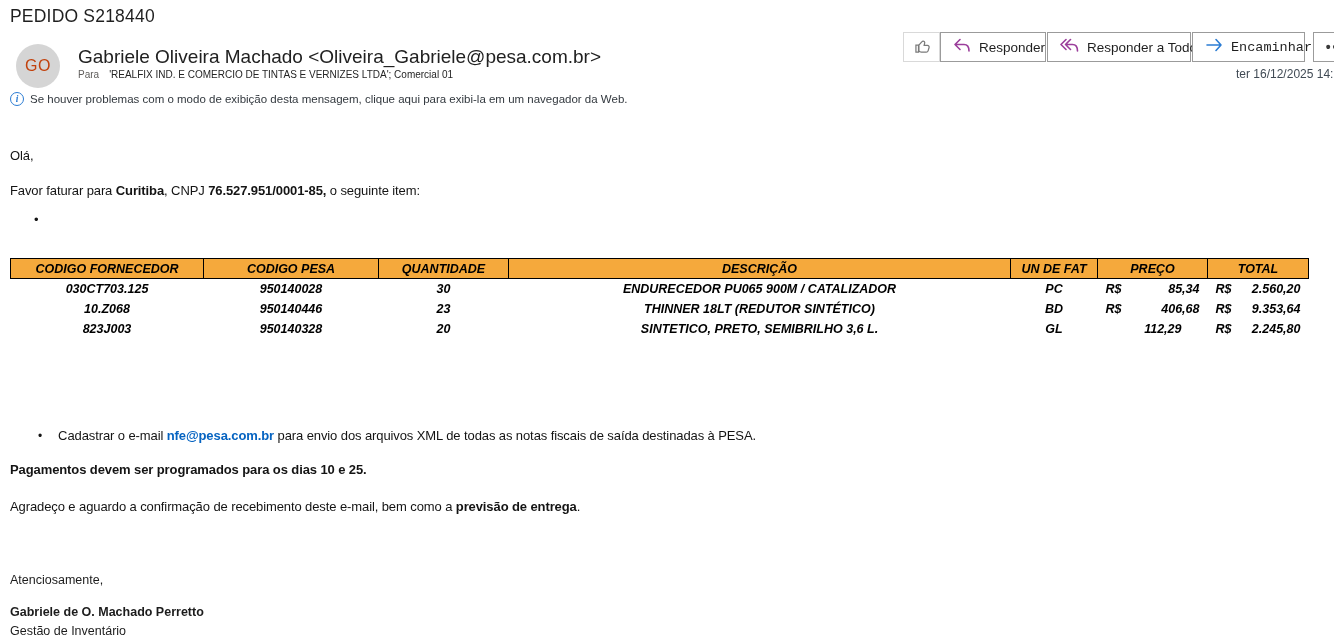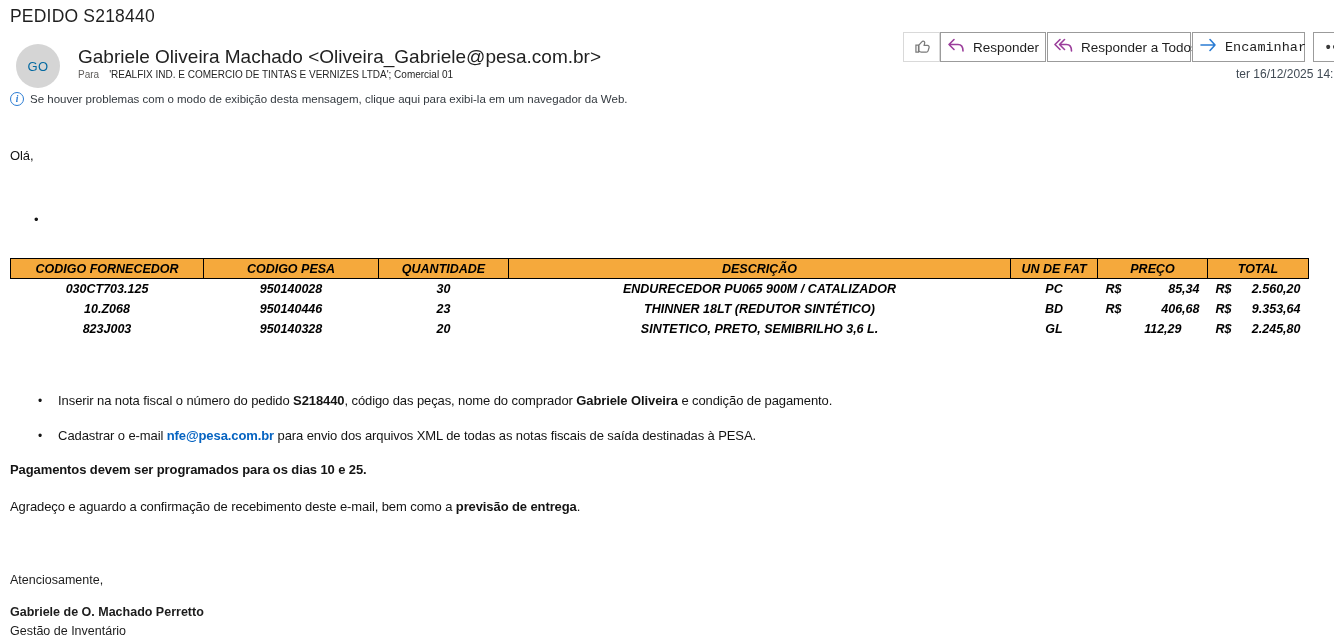--- a/index.html
+++ b/index.html
@@ -3,33 +3,33 @@
 <meta charset="utf-8">
 <style>
   * { margin:0; padding:0; box-sizing:border-box; }
   body { background:#fff; font-family:"Liberation Sans", sans-serif; }
   .screen { position:relative; width:1334px; height:641px; background:#fff; overflow:hidden;border-radius:31px; }
 
   .subject { position:absolute; left:10px; top:6px; font-size:17.5px; color:#1f1f1f; letter-spacing:.2px; }
 
   
   .btn { position:absolute; top:32px; height:30px; background:#fff; border:1px solid #9b9b9b;
-         display:flex; align-items:center; gap:8px; padding:0 6px; font-size:13.5px; color:#1f1f1f; cursor:pointer; white-space:nowrap; }
+         display:flex; align-items:center; gap:8px; padding:0 12px; font-size:13.5px; color:#1f1f1f; cursor:pointer; white-space:nowrap; }
   .btn svg { flex:0 0 auto; }
   .btn-like { left:903px; width:37px; justify-content:center; padding:0; border-color:#d9d9d9; }
   .btn-reply { left:940px; width:106px; }
   .btn-replyall { left:1047px; width:144px; }
   .btn-forward { left:1192px; width:113px;font-family:Liberation Mono, monospace; }
   .btn-more { left:1313px; width:46px; justify-content:center; padding:0; font-weight:bold; letter-spacing:2px; color:#3a3a3a; font-size:14px; }
 
   .date { position:absolute; left:1236px; top:67px; font-size:12px; color:#404a54; white-space:nowrap; }
 
   .avatar { position:absolute; left:16px; top:44px; width:44px; height:44px; border-radius:50%;
-            background:#d5d5d5; color:#0369a1; display:flex; align-items:center; justify-content:center;
-            font-size:13px; letter-spacing:.5px; cursor:pointer; }
+            background:#d5d5d5; color:#c2410c; display:flex; align-items:center; justify-content:center;
+            font-size:16px; letter-spacing:.5px; cursor:pointer; }
   .sender-name { position:absolute; left:78px; top:46px; font-size:19px; color:#212121; cursor:pointer; }
   .to-line { position:absolute; left:78px; top:69px; font-size:10px; color:#252525; }
   .to-line .to-label { color:#605e5c; margin-right:10px; }
 
   .infobar { position:absolute; left:10px; top:92px; display:flex; align-items:center; gap:6px; cursor:pointer; }
   .info-icon { width:14px; height:14px; border:1.4px solid var(--c-forward_blue); border-radius:50%;
                color:var(--c-forward_blue); font-size:9.5px; font-weight:bold; font-style:italic;
                display:flex; align-items:center; justify-content:center; font-family:"Liberation Serif", serif; }
   .infobar .txt { font-size:11.5px; color:#32383e; }
 
@@ -112,20 +112,21 @@
   <div class="to-line">
     <span class="to-label">Para</span><span>'REALFIX IND. E COMERCIO DE TINTAS E VERNIZES LTDA'; Comercial 01</span>
   </div>
 
   <div class="infobar">
     <span class="info-icon">i</span>
     <span class="txt">Se houver problemas com o modo de exibição desta mensagem, clique aqui para exibi-la em um navegador da Web.</span>
   </div>
 
   <div class="bodytext" style="top:148px">Olá,</div>
+  <div class="bodytext" style="top:183px"><span>Favor faturar para </span><span class="b">Curitiba</span><span>, CNPJ </span><span class="b">76.527.951/0001-85,</span><span> o seguinte item:</span></div>
   <div class="empty-bullet"></div>
 
   <table class="order-table">
     <colgroup>
         <col>
         <col>
         <col>
         <col>
         <col>
         <col>
@@ -195,21 +196,20 @@
           <td>
             <div class="money">
               <span class="cur">R$</span>
               <span class="amt">2.245,80</span>
             </div>
           </td>
         </tr>
       </tbody>
   </table>
 
-  <div class="bullet-item" style="top:393px"><span>Inserir na nota fiscal o número do pedido </span><span class="b">S218440</span><span>, código das peças, nome do comprador </span><span class="b">Gabriele Oliveira</span><span> e condição de pagamento.</span></div>
   <div class="bullet-item" style="top:428px"><span>Cadastrar o e-mail </span><span class="b link">nfe@pesa.com.br</span><span> para envio dos arquivos XML de todas as notas fiscais de saída destinadas à PESA.</span></div>
 
   <div class="bodytext b" style="top:462px">Pagamentos devem ser programados para os dias 10 e 25.</div>
   <div class="bodytext" style="top:499px"><span>Agradeço e aguardo a confirmação de recebimento deste e-mail, bem como a </span><span class="b">previsão de entrega</span><span>.</span></div>
 
   <div class="sig" style="top:573px">Atenciosamente,</div>
   <div class="sig b" style="top:605px">Gabriele de O. Machado Perretto</div>
   <div class="sig" style="top:624px">Gestão de Inventário</div>
 
 </div>

